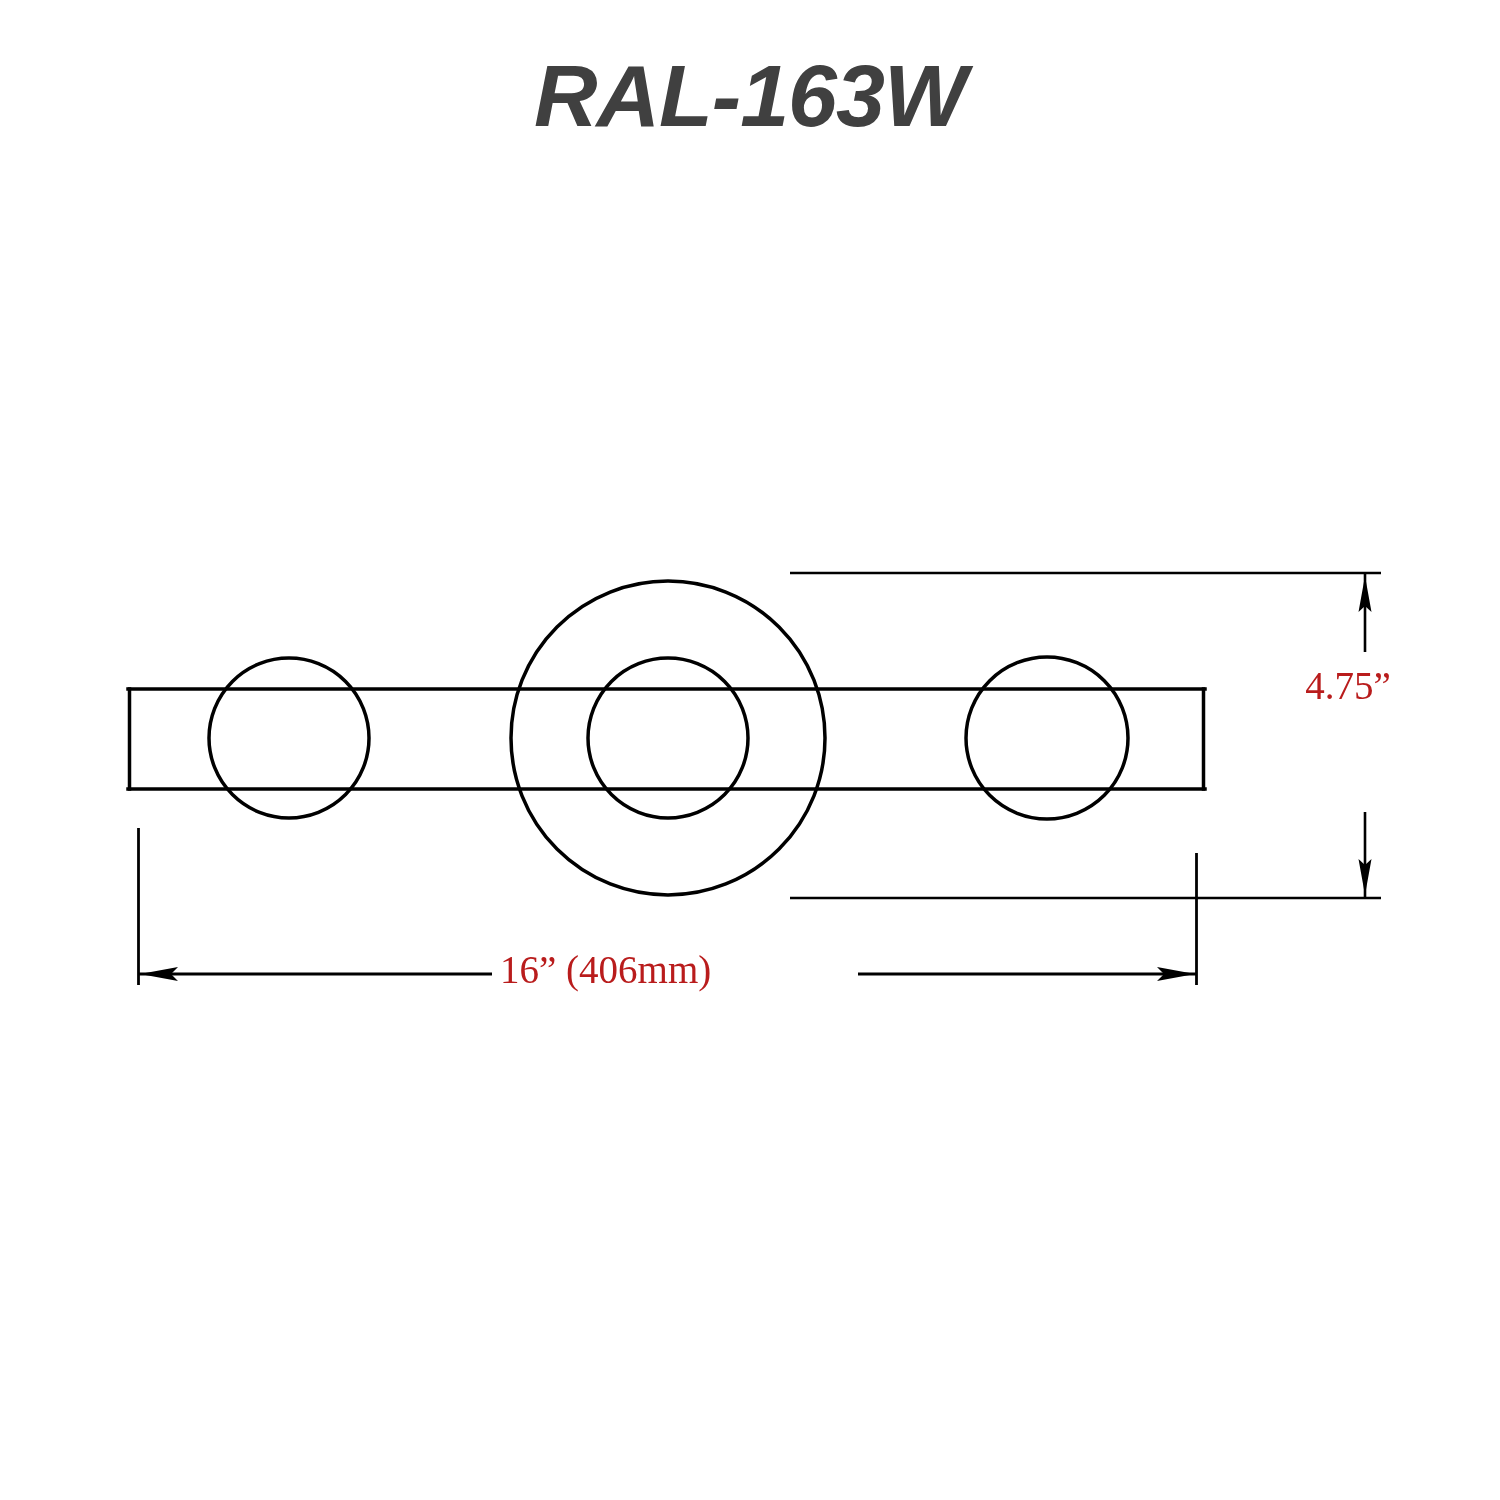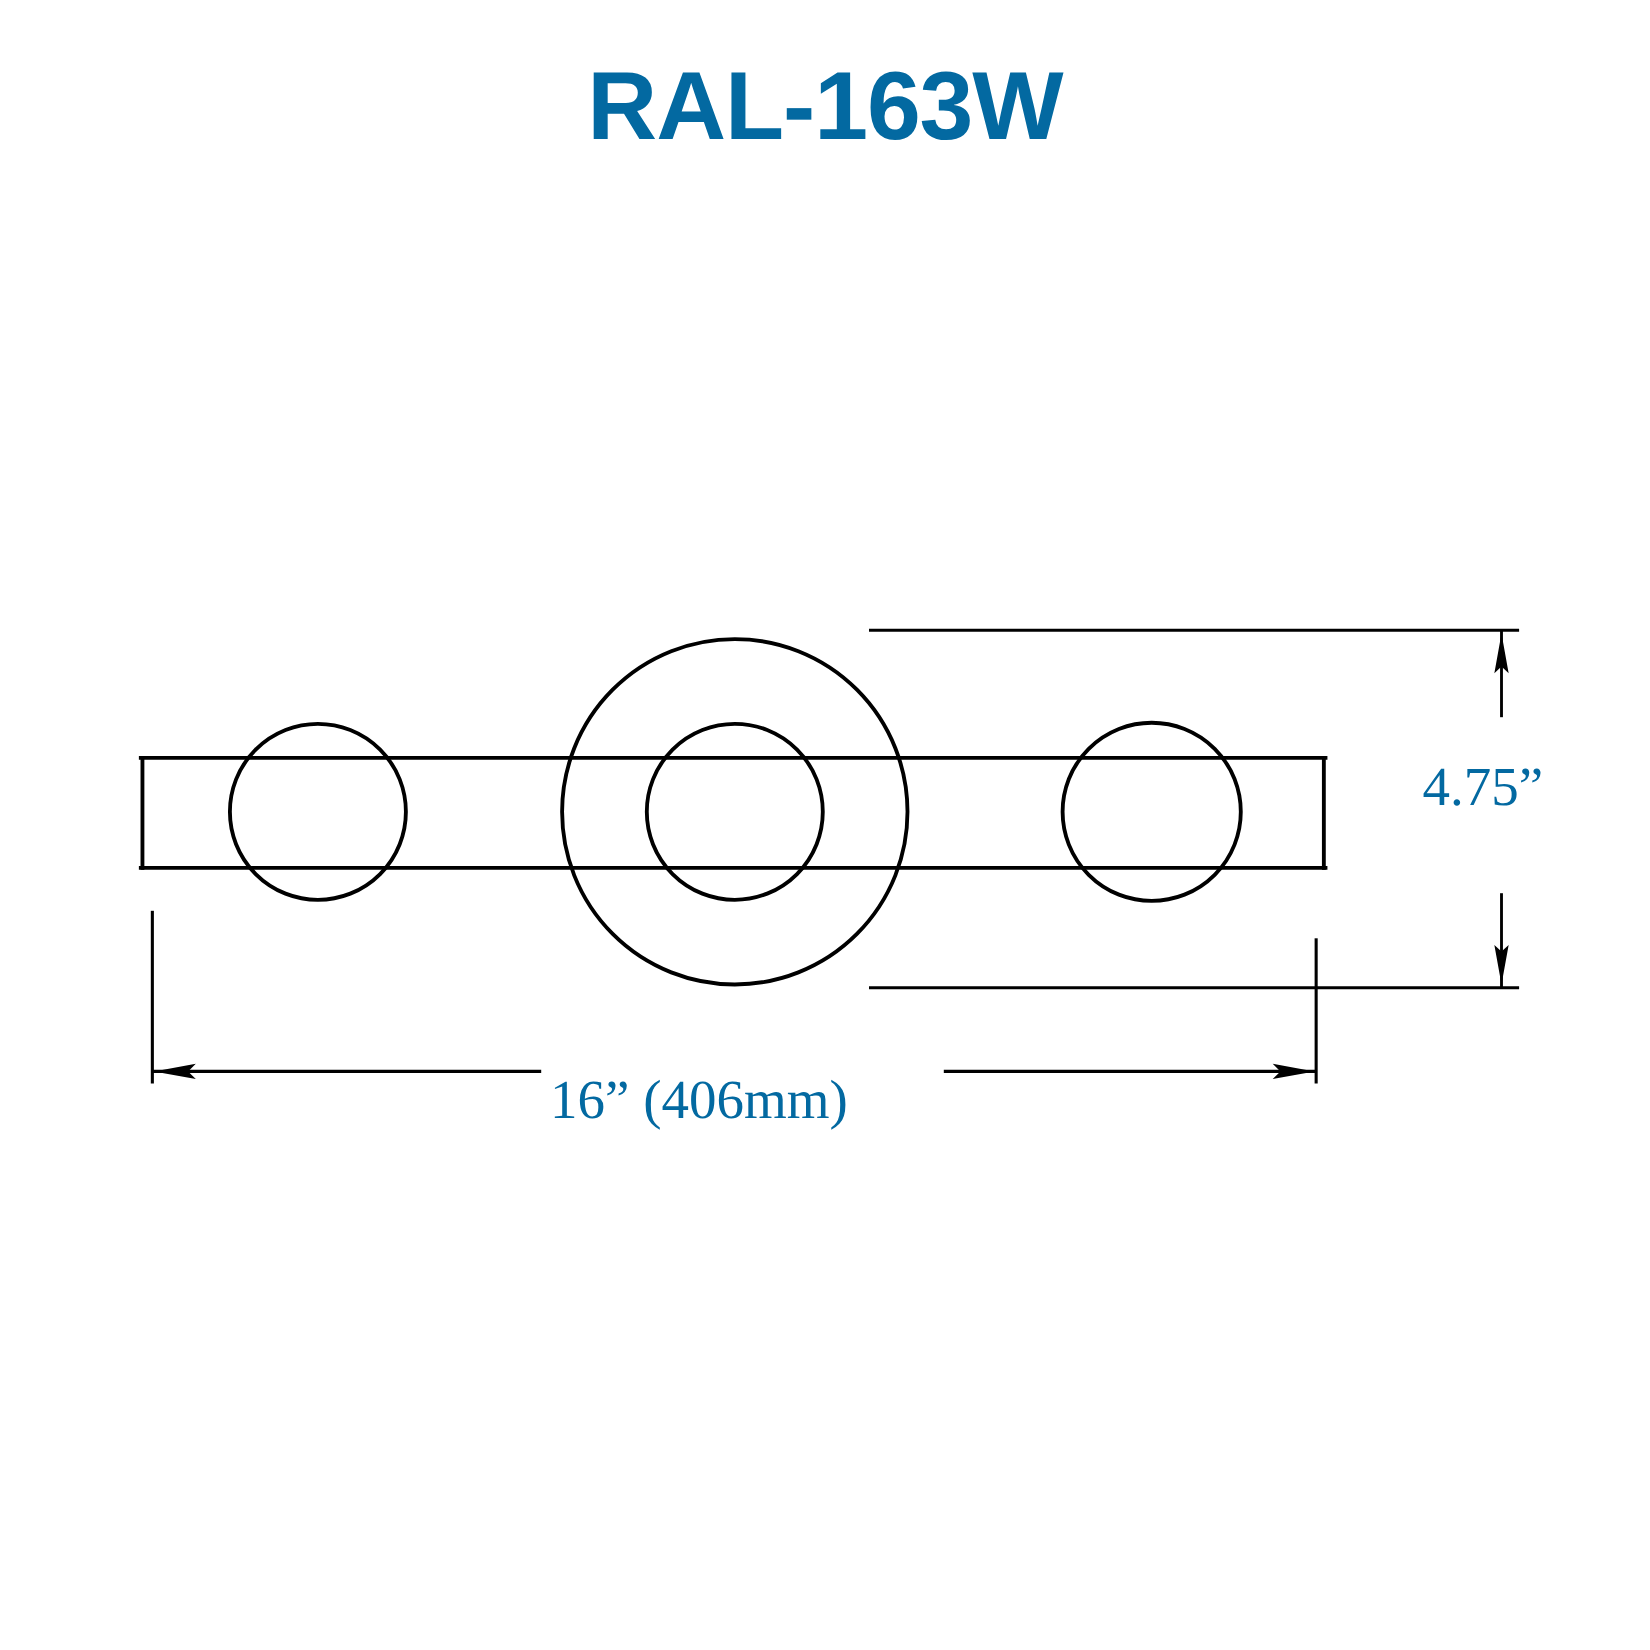--- a/index.html
+++ b/index.html
@@ -24,38 +24,38 @@
     position: absolute;
     left: 0;
     top: 52px;
     width: 1500px;
     text-align: center;
     font-family: "Liberation Sans", sans-serif;
     font-weight: bold;
     font-size: 88px;
     line-height: 1.0;
     letter-spacing: -1px;
-    color: #0369a1;
+    color: #404040;
     white-space: nowrap;
+    font-style: italic;
   }
   #drawing {
     position: absolute;
     left: 0;
     top: 0;
     width: 1500px;
     height: 1500px;
   }
   .dim-text {
     position: absolute;
     font-family: "Liberation Serif", serif;
-    font-size: 50px;
+    font-size: 39px;
     line-height: 1.12;
-    color: #0369a1;
+    color: #b91c1c;
     white-space: nowrap;
-    margin-top: 23px;
   }
   #dim-vertical-text {
     left: 1232px;
     top: 664px;
     width: 232px;
     text-align: center;
   }
   #dim-vertical-text .line2 {
     display: block;
   }

